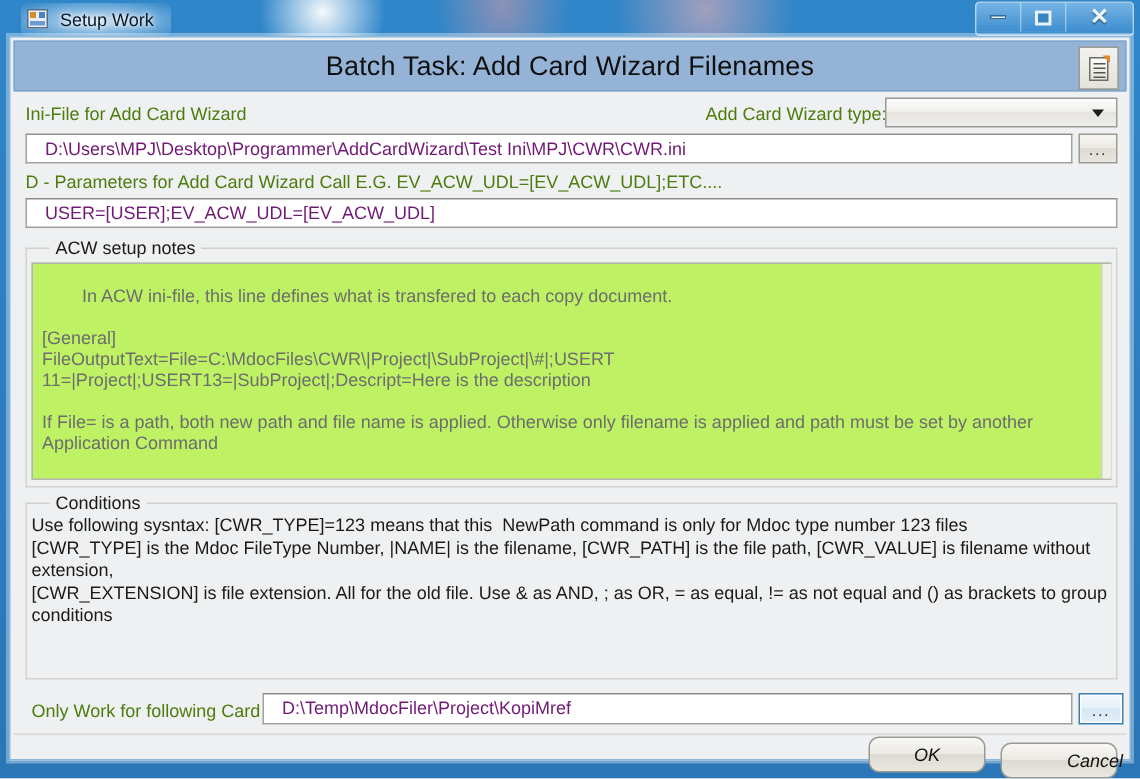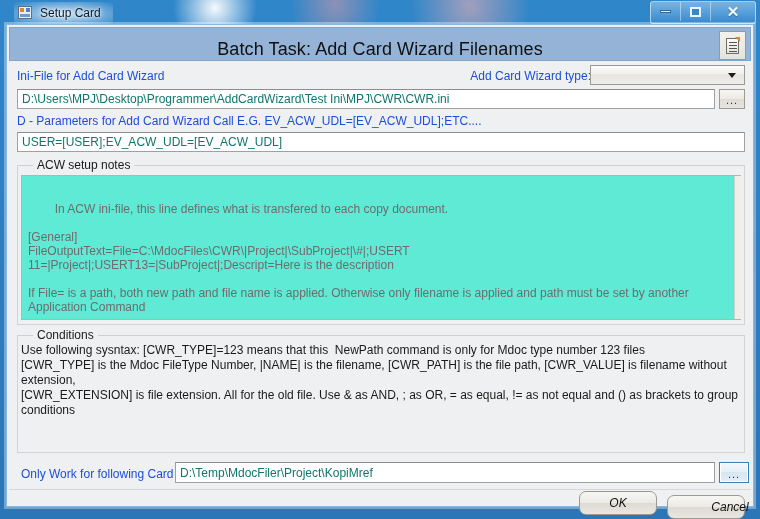--- a/index.html
+++ b/index.html
@@ -129,21 +129,21 @@
   
   #header-band {
     position: absolute;
     left: 2px; top: 2px;
     width: 742px;
     height: 34px;
     background: #95b3d7;
     border: 1px solid #7fa6cd;
     box-sizing: border-box;
     display: flex;
-    align-items: flex-end;
+    align-items: center;
     justify-content: center;
   }
   #header-title {
     font-size: 18px;
     color: #101010;
     letter-spacing: 0.1px;
   }
   #doc-icon-btn {
     position: absolute;
     right: 4px; top: 3px;
@@ -178,35 +178,35 @@
     right: -2px; top: -2px;
     width: 0; height: 0;
     border-left: 5px solid transparent;
     border-top: 5px solid #e08a2e;
   }
 
   
   .lbl {
     position: absolute;
     font-size: 12px;
-    color: #1d4ed8;
+    color: #4d7c0f;
     white-space: nowrap;
   }
 
   .txtbox {
     position: absolute;
     box-sizing: border-box;
     border: 1px solid #a0a0a0;
     border-top-color: #8d8d8d;
     background: #ffffff;
     font-size: 12px;
-    color: #0f766e;
-    padding: 2px 4px;
-    display: flex;
-    align-items: flex-end;
+    color: #701a75;
+    padding: 2px 12px;
+    display: flex;
+    align-items: flex-start;
     overflow: hidden;
     white-space: nowrap;
   }
 
   .browse-btn {
     position: absolute;
     box-sizing: border-box;
     border: 1px solid #9c9c94;
     background: linear-gradient(180deg,#f6f5f2 0%,#eceae4 48%,#dedcd4 50%,#e7e5de 100%);
     display: flex;
@@ -261,24 +261,24 @@
     font-size: 12px;
     color: #1a1a1a;
     white-space: nowrap;
   }
 
   
   #notes-panel {
     position: absolute;
     box-sizing: border-box;
     border: 1px solid #b4b4b4;
-    background: #5eead4;
+    background: #bef264;
     font-size: 12px;
     color: #6d6d6d;
-    padding: 12px 6px;
+    padding: 0 6px;
     line-height: 14px;
     overflow: hidden;
     white-space: pre-wrap;
   }
 
   
   #cond-desc {
     position: absolute;
     font-size: 12px;
     color: #1a1a1a;
@@ -338,21 +338,21 @@
 
     <div id="titlebar">
 
       <div id="title-tab">
         <span id="app-icon">
           <span class="sq" style="left:0;top:1px;width:14px;height:13px;border:1px solid #5b6f88;background:#e9eef5;"></span>
           <span class="sq" style="left:2px;top:3px;width:4px;height:4px;background:#d98b2b;"></span>
           <span class="sq" style="left:8px;top:3px;width:4px;height:4px;background:#4f80c0;"></span>
           <span class="sq" style="left:2px;top:9px;width:10px;height:3px;background:#6d9ad4;"></span>
         </span>
-        <span id="title-text">Setup Card</span>
+        <span id="title-text">Setup Work</span>
       </div>
 
       <div id="win-controls">
         <div class="wbtn">
           <span class="min-glyph"></span>
         </div>
         <div class="wbtn">
           <span class="max-glyph"></span>
         </div>
         <div class="wbtn">

